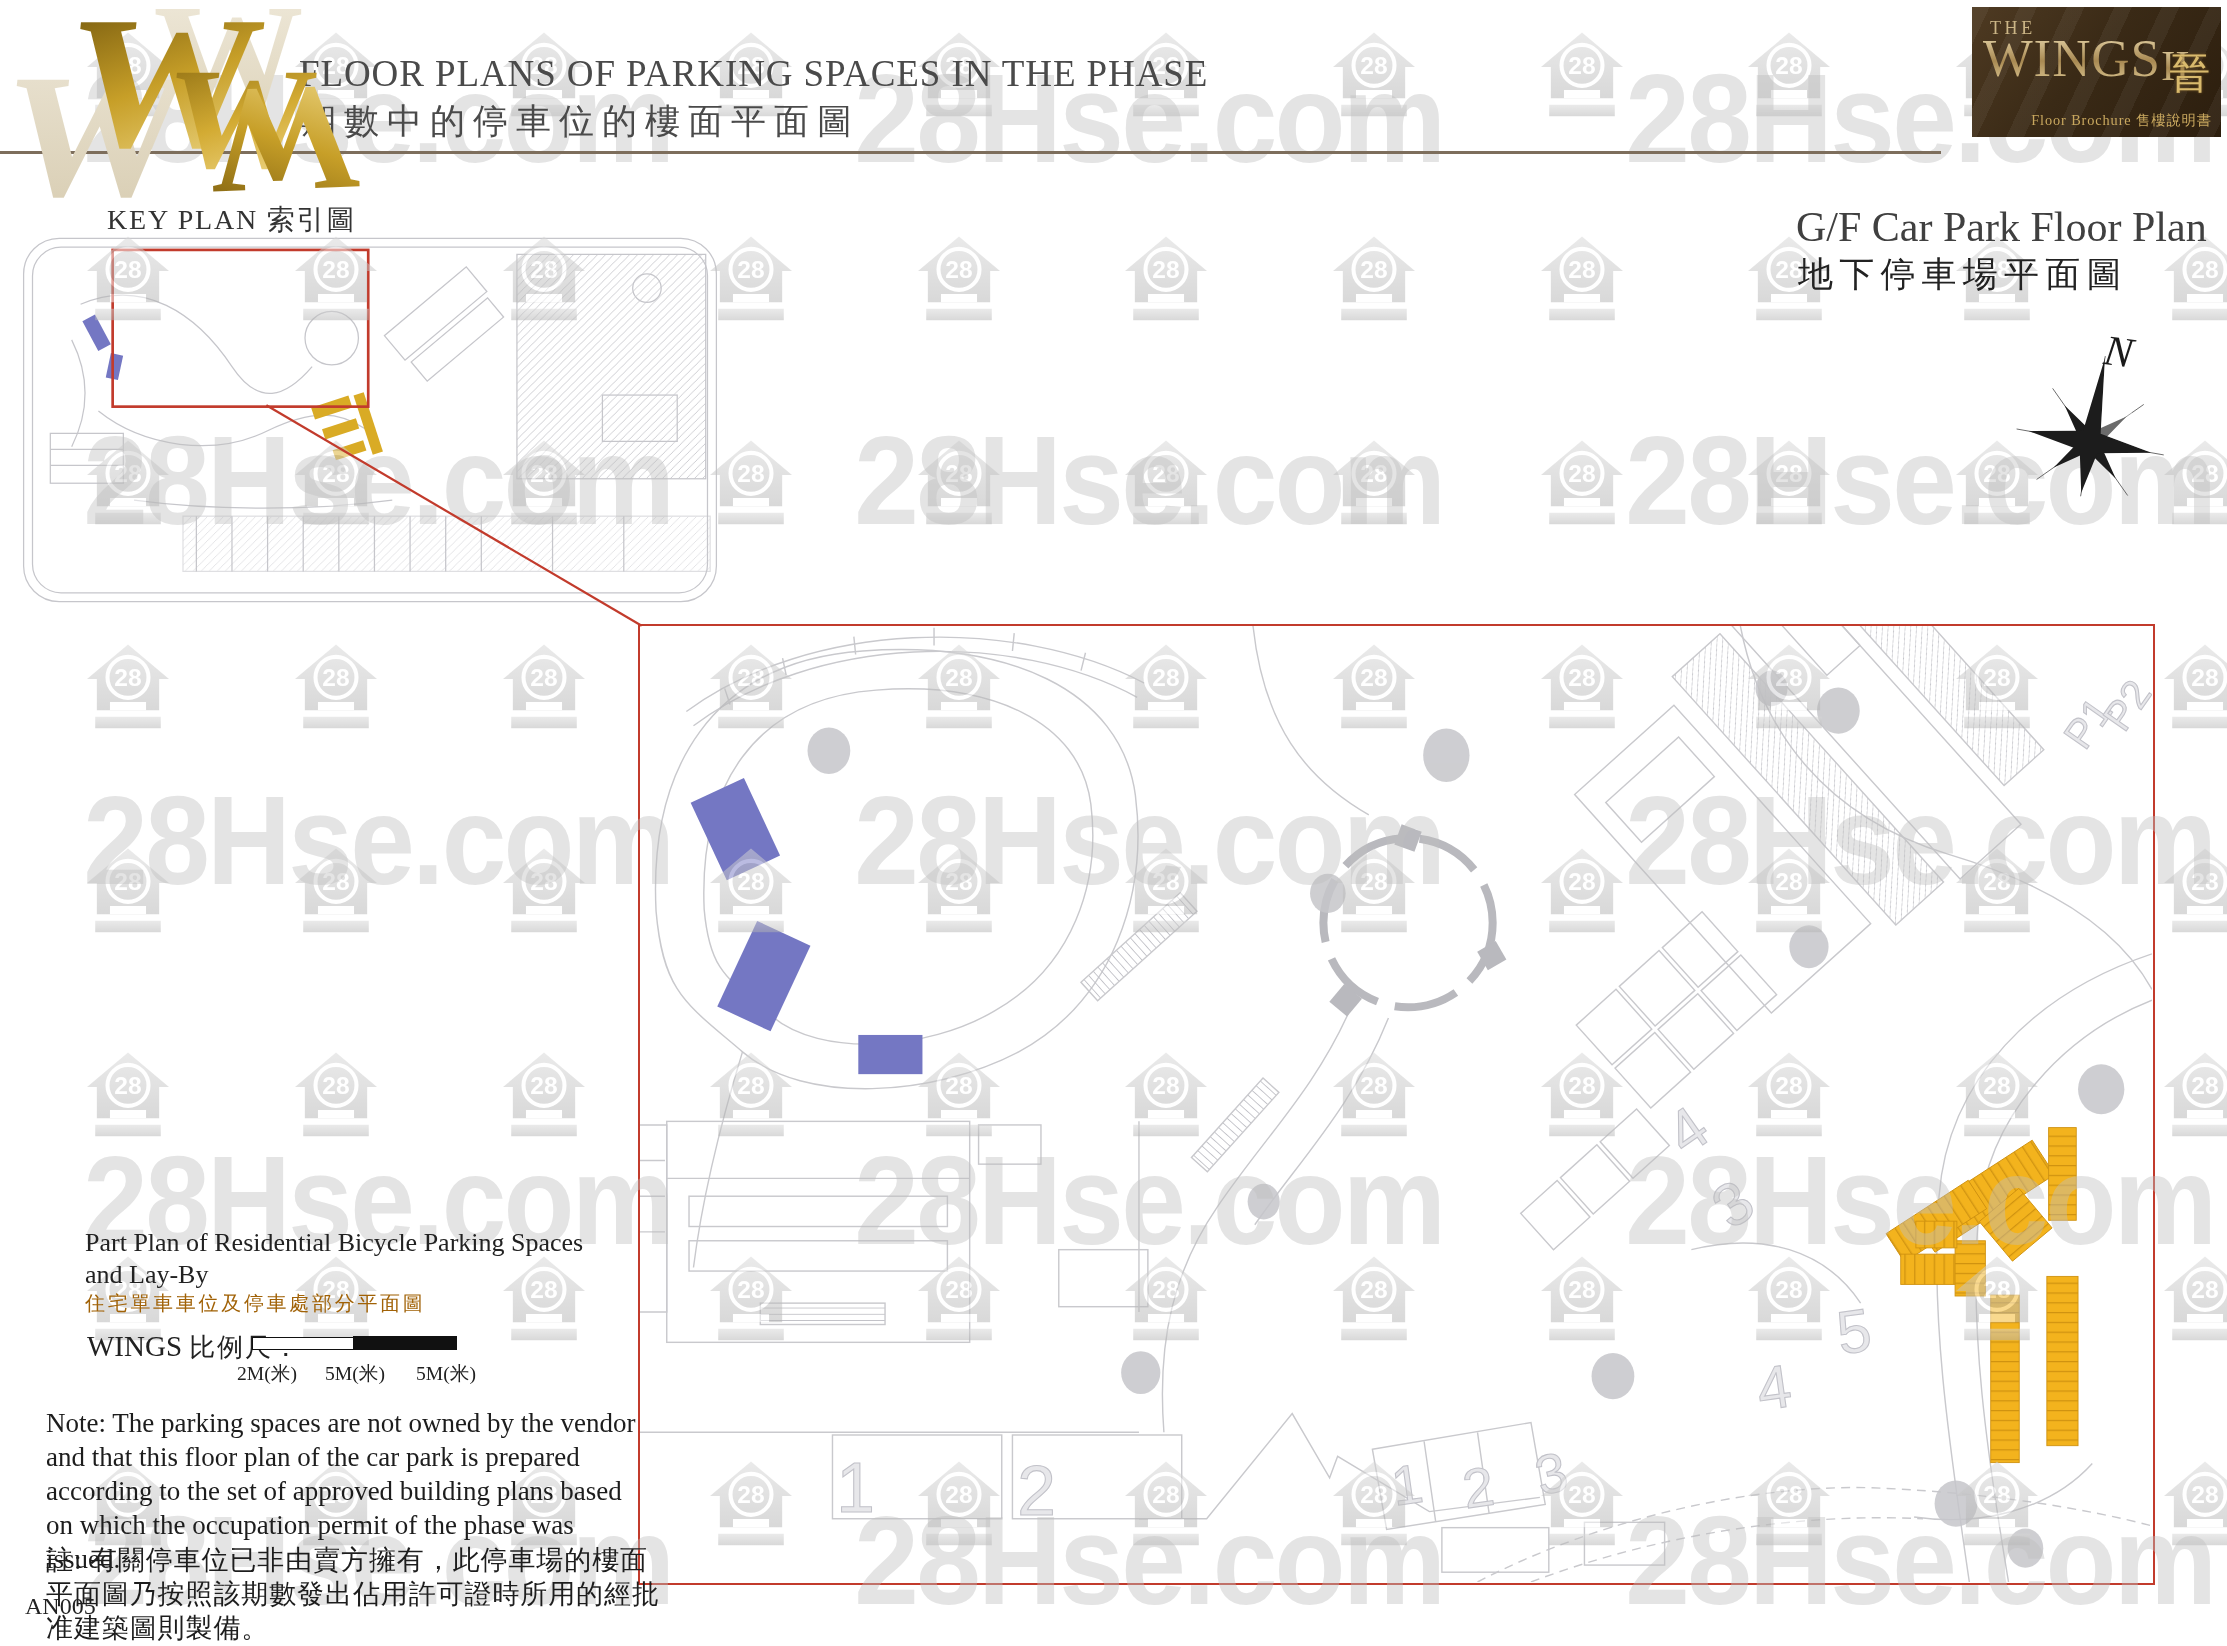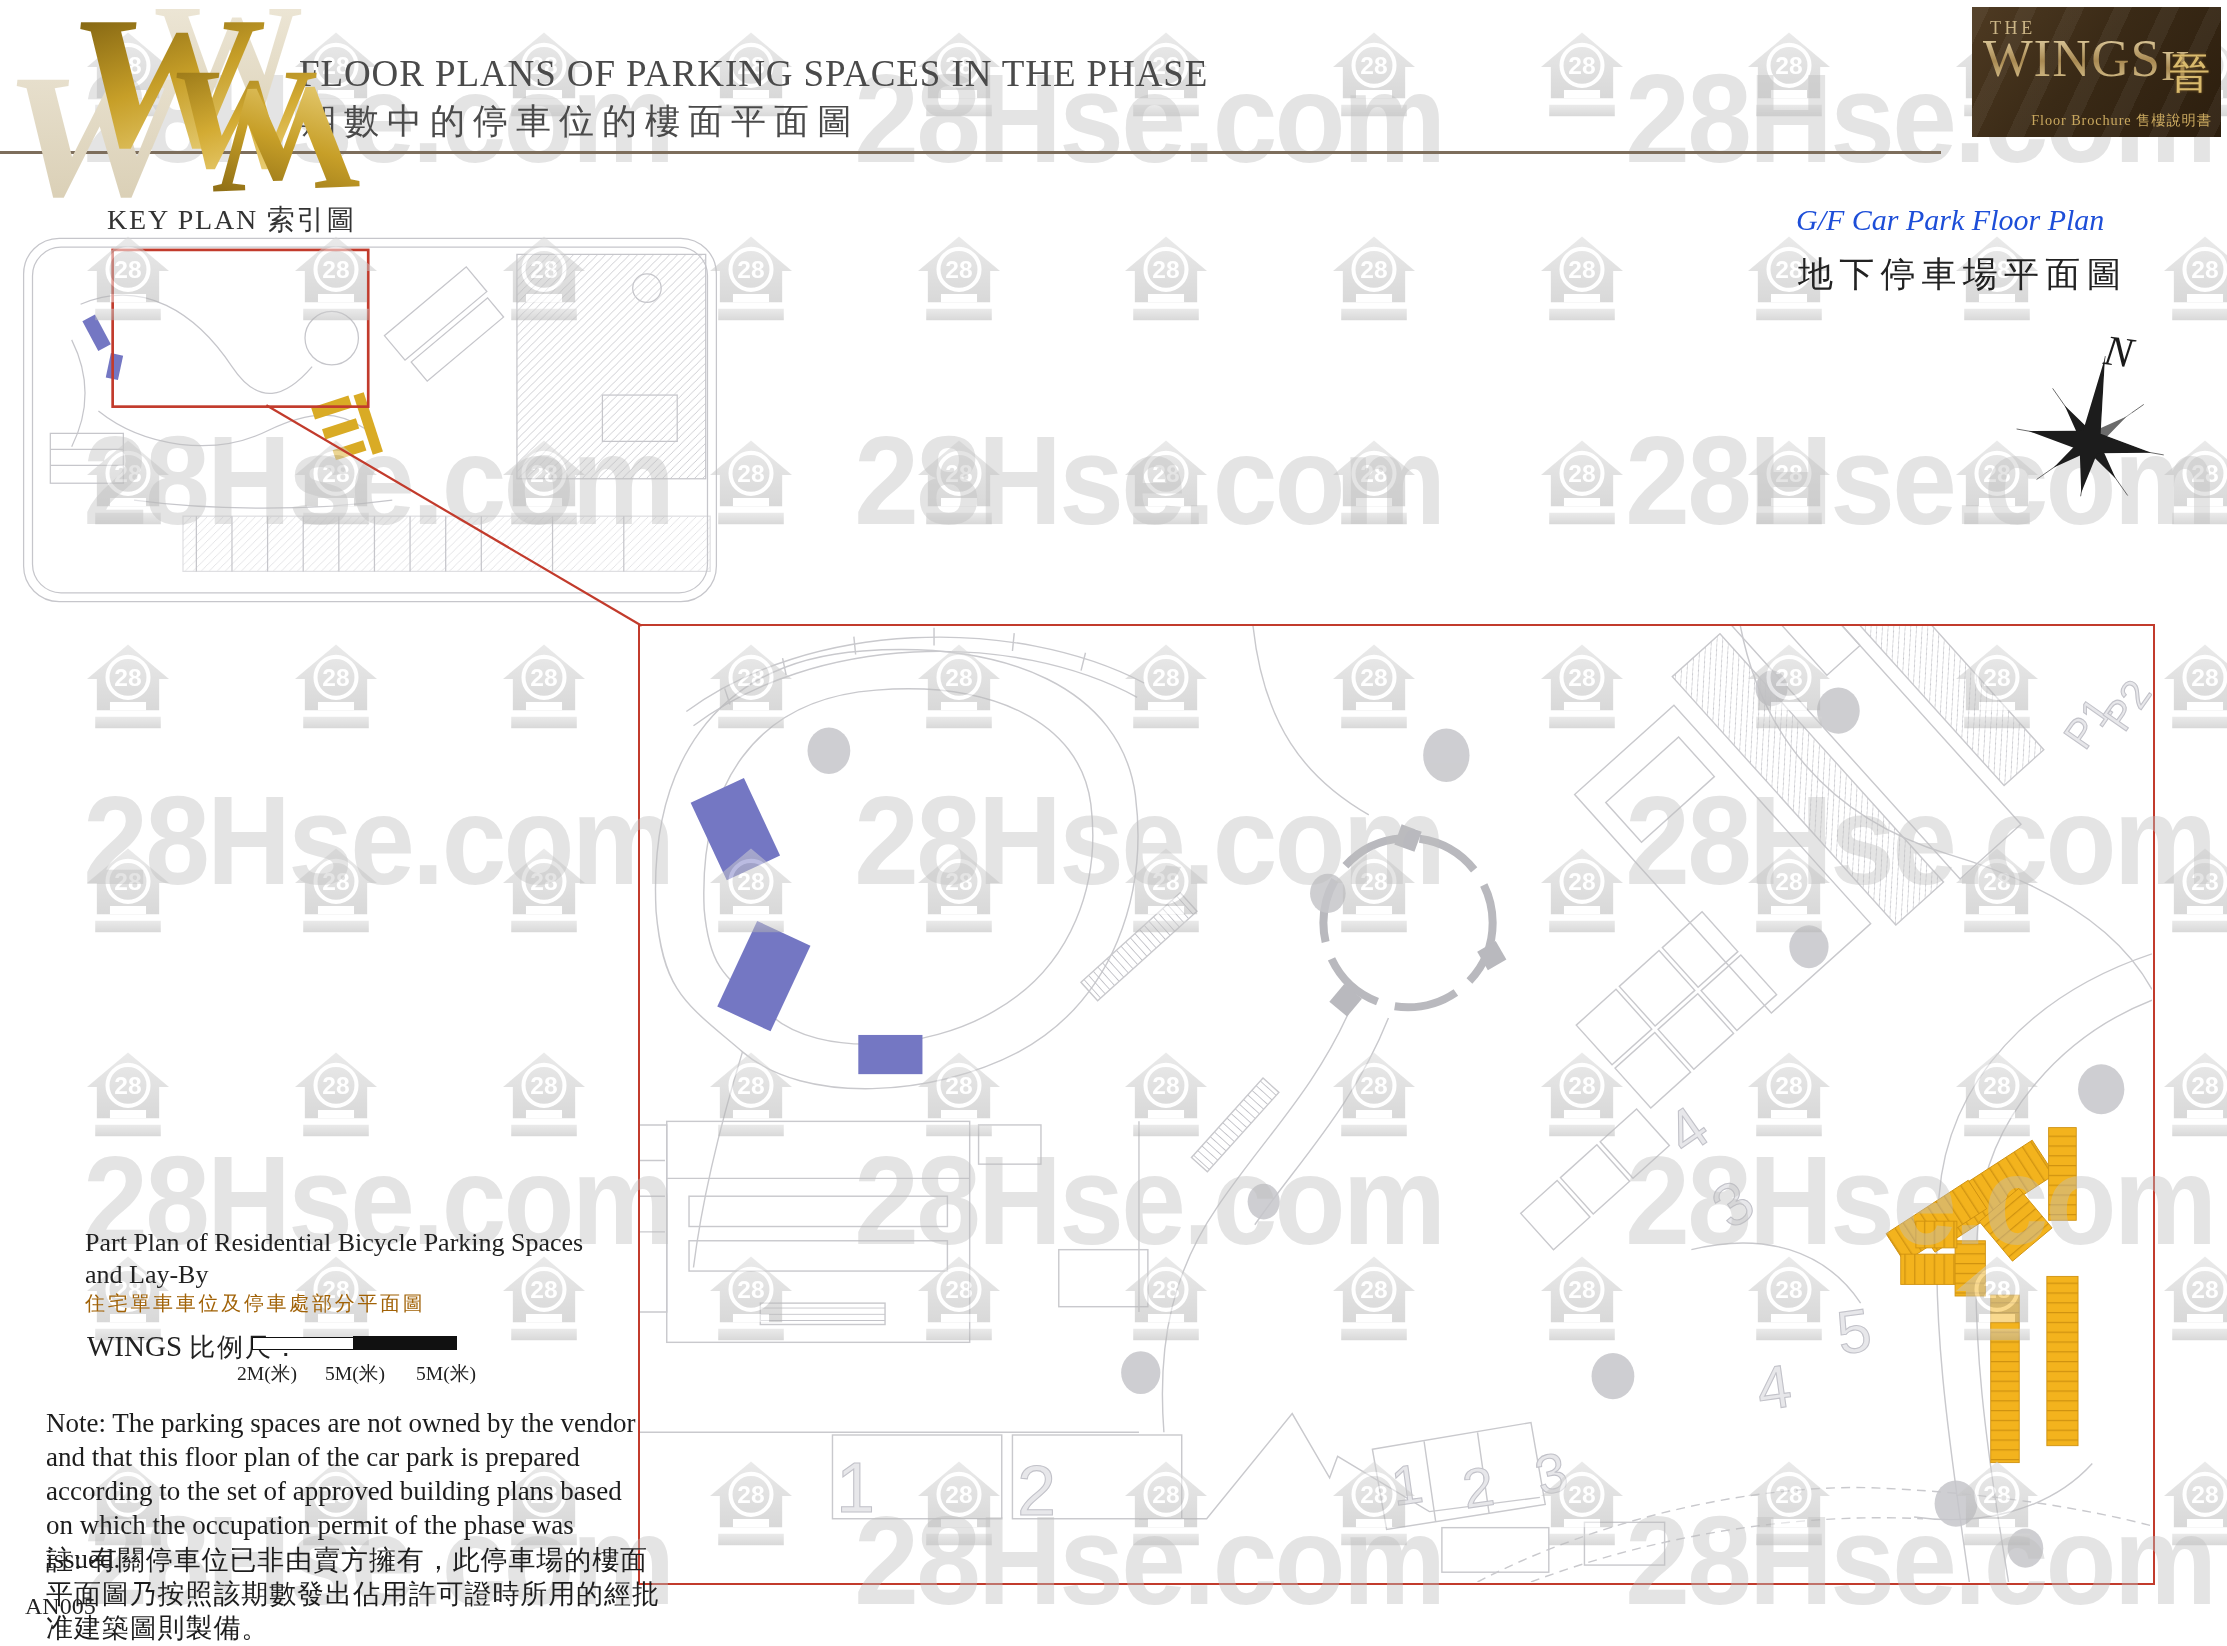--- a/index.html
+++ b/index.html
@@ -30,21 +30,21 @@
      background-image:linear-gradient(#f4e6bd,#a88952 55%,#e6d3a0);}
   .brand-ii{position:absolute;left:189px;top:34px;font-size:43px;
      -webkit-background-clip:text;background-clip:text;color:transparent;
      background-image:linear-gradient(#f4e6bd,#a88952 55%,#e6d3a0);}
   .brand-seal{position:absolute;right:10.7px;top:39px;font-size:41px;color:#d9ba6d;text-shadow:0 0 2.7px #7a5c28;}
   .brand-tag{position:absolute;right:9px;bottom:7.1px;font-size:14.3px;color:#c9a85f;letter-spacing:0.9px;}
   
   .kp-label{left:107px;top:201px;font-size:28px;letter-spacing:1.8px;color:#333;z-index:10;}
   .kp-svg{left:18px;top:233px;z-index:1;}
   .leader-svg{left:258px;top:399px;z-index:8;}
-  .gf-en{left:1796px;top:203px;font-size:30px;color:#1d4ed8;z-index:10;font-style:italic;}
+  .gf-en{left:1796px;top:203px;font-size:42px;color:#404040;z-index:10;}
   .gf-zh{left:1798px;top:251px;font-size:35px;letter-spacing:6.2px;color:#222;z-index:10;}
   .compass-svg{left:2003px;top:328px;z-index:10;}
   
   .plan{left:638px;top:624px;width:1517px;height:961px;border:2.2px solid var(--accent,#c23b2c);
         box-sizing:border-box;background:#fff;z-index:1;}
   
   .pp1{left:85px;top:1228px;font-size:26px;color:#222;z-index:10;}
   .pp2{left:85px;top:1260px;font-size:26px;color:#222;z-index:10;}
   .ppzh{left:85px;top:1290px;font-size:20px;letter-spacing:2.7px;color:#a16207;z-index:10;}
   .scale-row{left:87px;top:1330px;z-index:10;font-size:29px;color:#222;}

